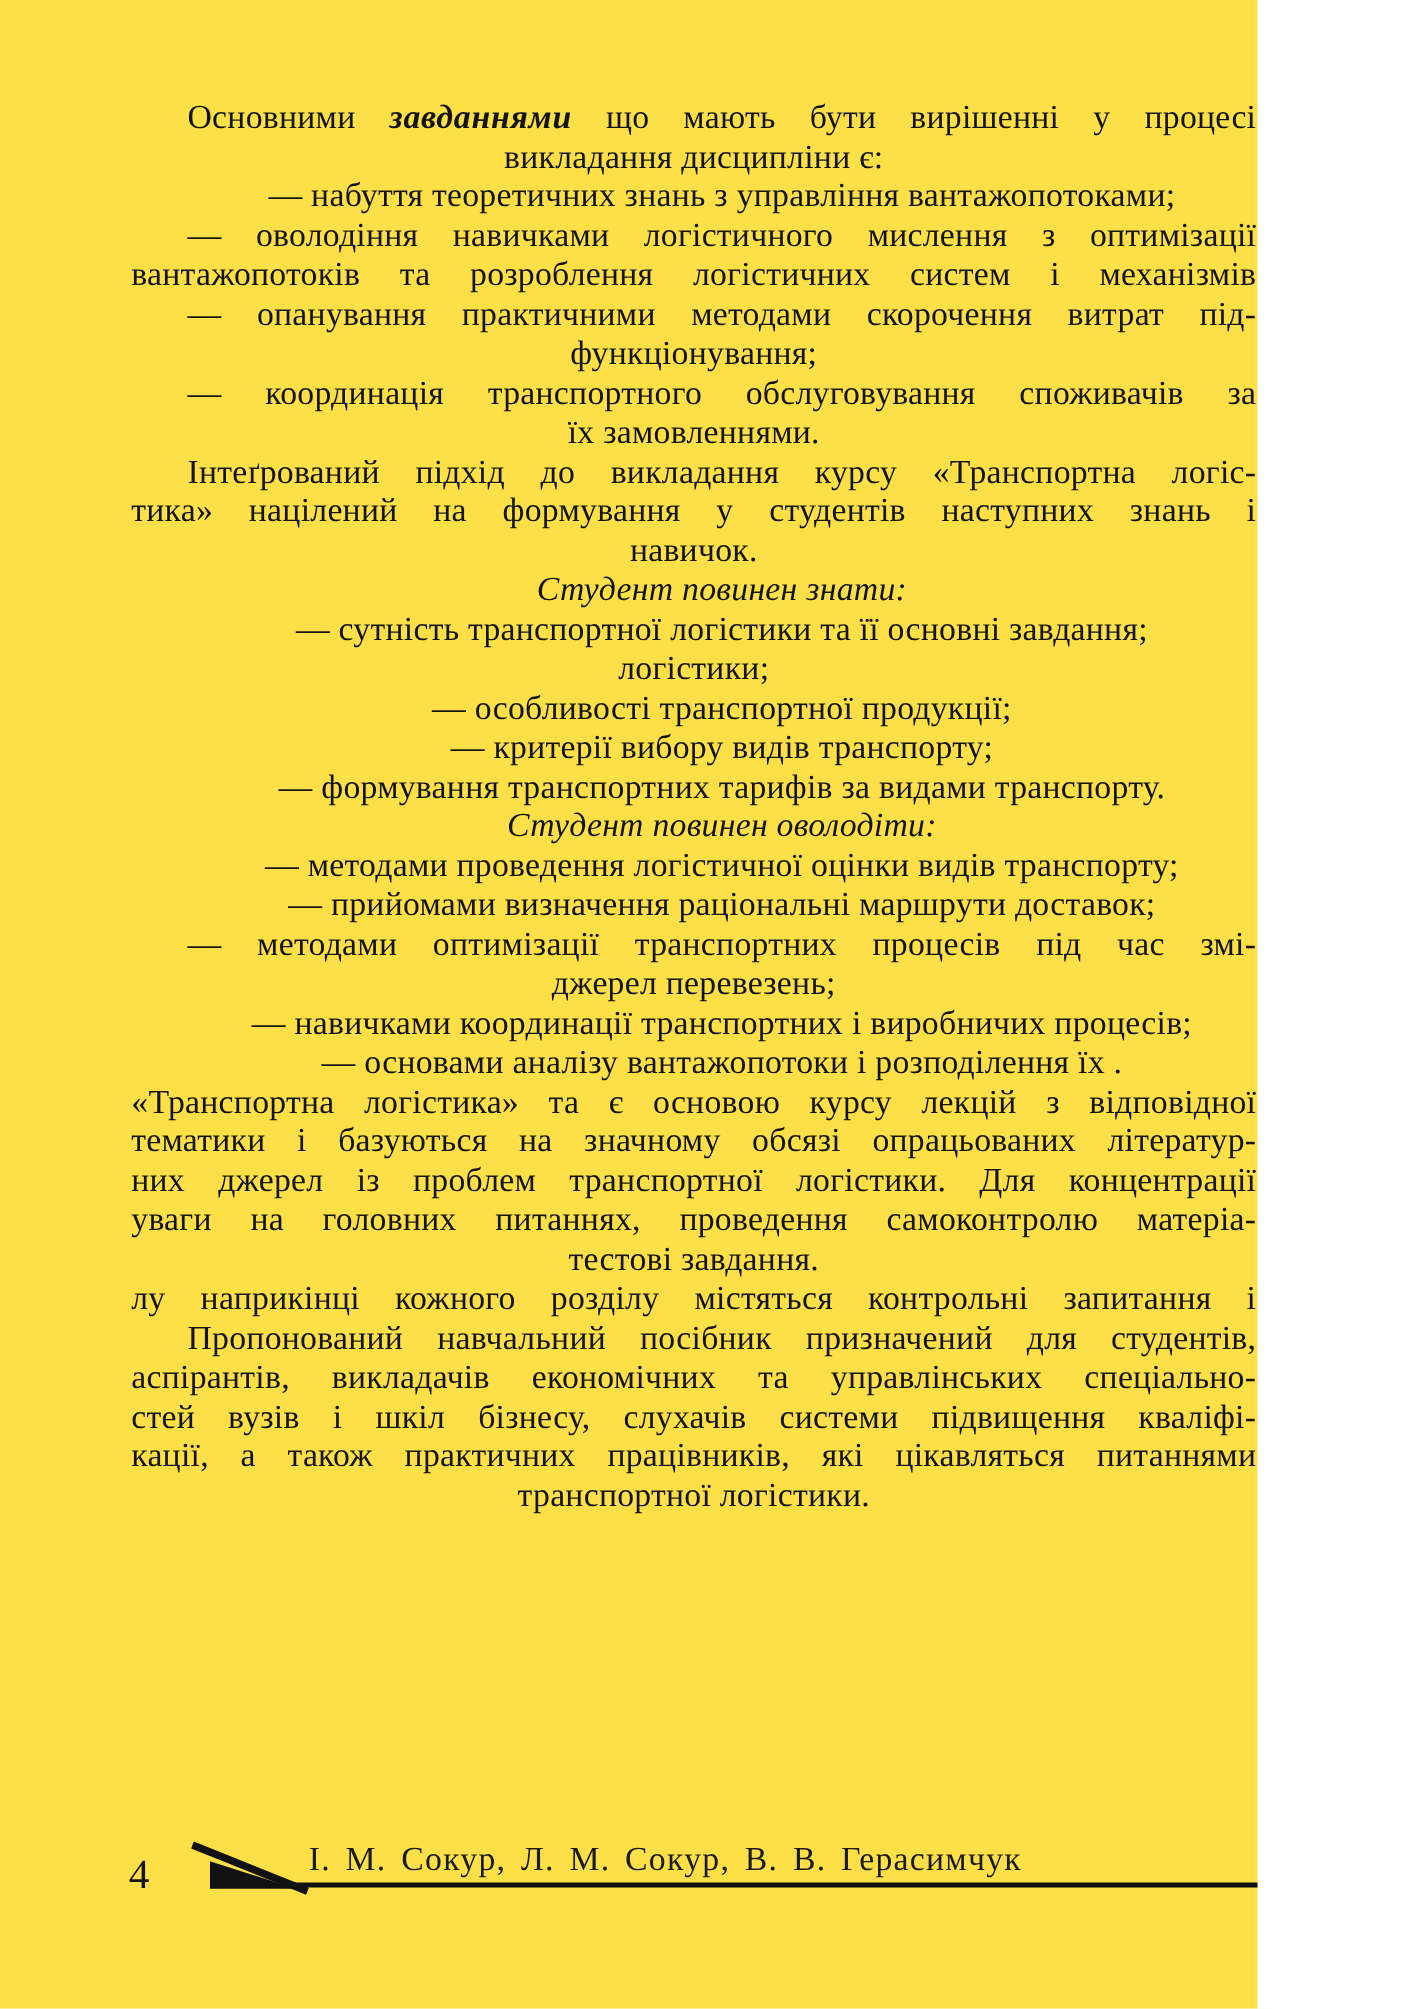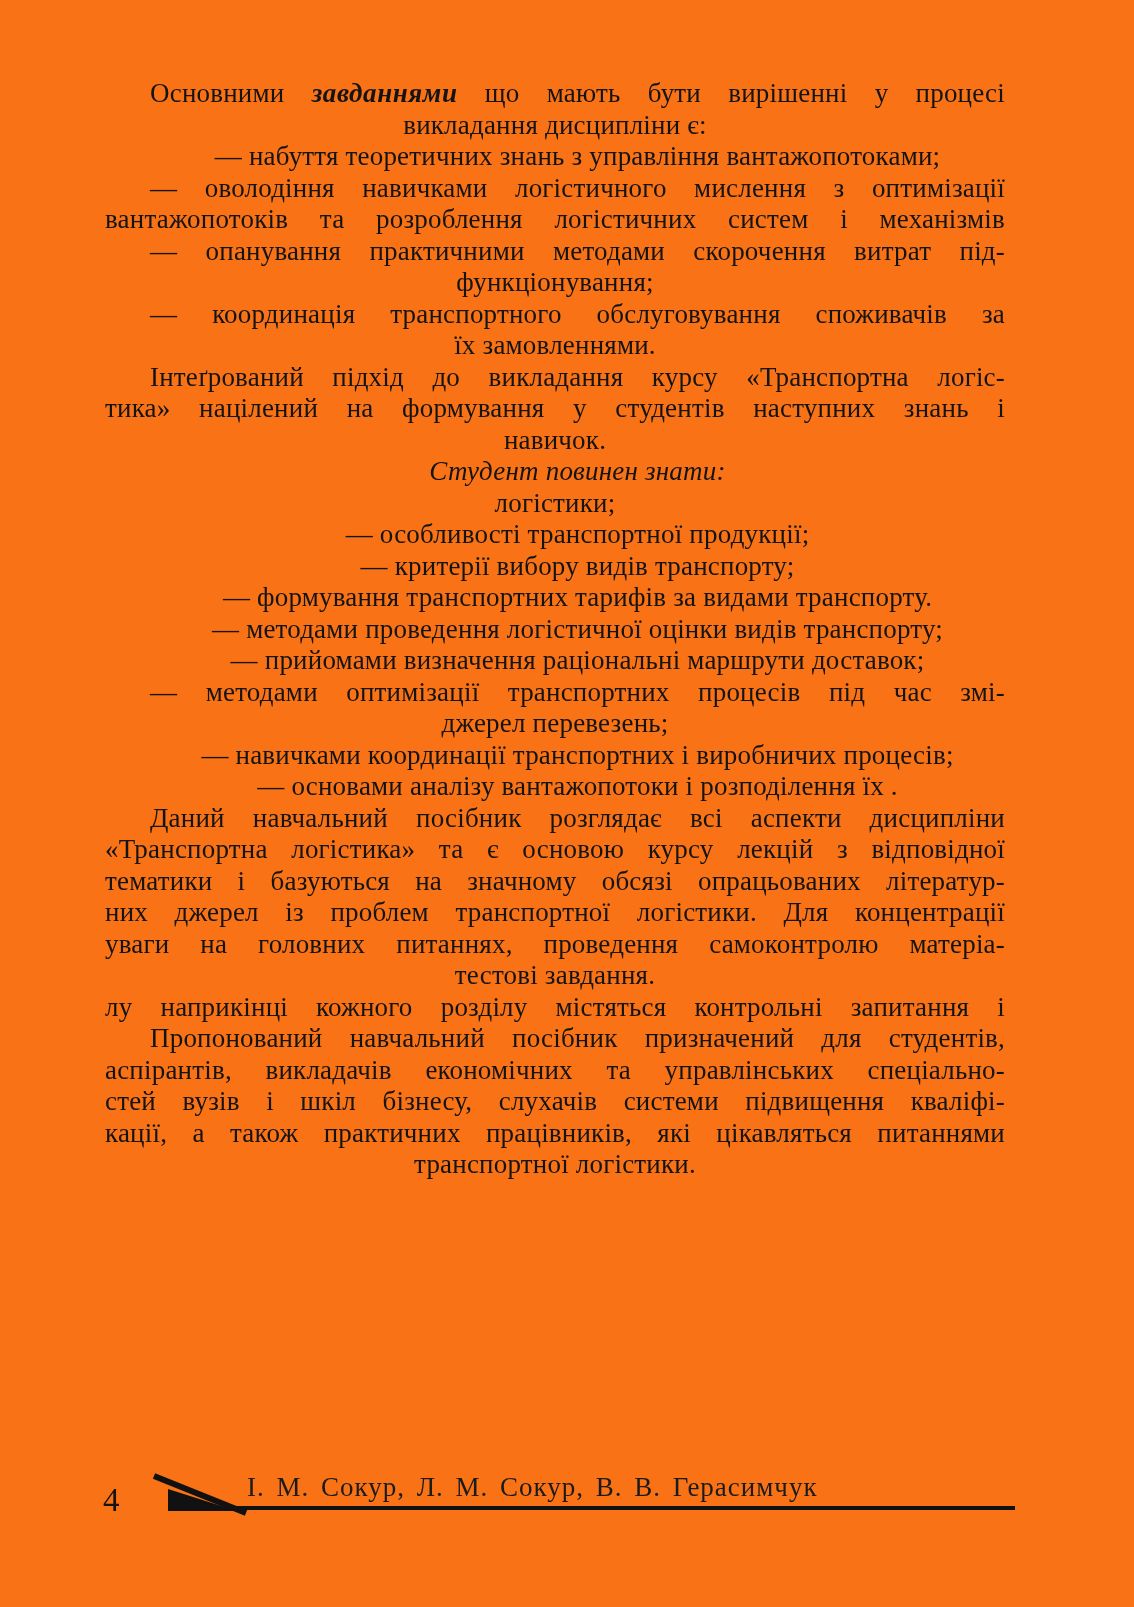--- a/index.html
+++ b/index.html
@@ -2,23 +2,23 @@
 <html lang="uk"><head>
 <meta charset="utf-8">
 <style>
   html, body {
     margin: 0;
     padding: 0;
     background: #ffffff;
   }
   .page {
     position: relative;
-    width: 1134px;
+    width: 1006px;
     height: 1607px;
-    background: #f97316;
+    background: #fde047;
     color: #141414;
     font-family: "Liberation Serif", "DejaVu Serif", serif;
     overflow: hidden;
   }
   .content {
     position: absolute;
     left: 105px;
     top: 78px;
     width: 900px;
     font-size: 27px;
@@ -77,31 +77,32 @@
       <div class="line ind jst">— оволодіння навичками логістичного мислення з оптимізації</div>
       <div class="line jst">вантажопотоків та розроблення логістичних систем і механізмів</div>
       <div class="line ind jst">— опанування практичними методами скорочення витрат під-</div>
       <div class="line">функціонування;</div>
       <div class="line ind jst">— координація транспортного обслуговування споживачів за</div>
       <div class="line">їх замовленнями.</div>
       <div class="line ind jst">Інтеґрований підхід до викладання курсу «Транспортна логіс-</div>
       <div class="line jst">тика» націлений на формування у студентів наступних знань і</div>
       <div class="line">навичок.</div>
       <div class="line ind it">Студент повинен знати:</div>
+      <div class="line ind">— сутність транспортної логістики та її основні завдання;</div>
       <div class="line">логістики;</div>
       <div class="line ind">— особливості транспортної продукції;</div>
       <div class="line ind">— критерії вибору видів транспорту;</div>
       <div class="line ind">— формування транспортних тарифів за видами транспорту.</div>
+      <div class="line ind it">Студент повинен оволодіти:</div>
       <div class="line ind">— методами проведення логістичної оцінки видів транспорту;</div>
       <div class="line ind">— прийомами визначення раціональні маршрути доставок;</div>
       <div class="line ind jst">— методами оптимізації транспортних процесів під час змі-</div>
       <div class="line">джерел перевезень;</div>
       <div class="line ind">— навичками координації транспортних і виробничих процесів;</div>
       <div class="line ind">— основами аналізу вантажопотоки і розподілення їх .</div>
-      <div class="line ind jst">Даний навчальний посібник розглядає всі аспекти дисципліни</div>
       <div class="line jst">«Транспортна логістика» та є основою курсу лекцій з відповідної</div>
       <div class="line jst">тематики і базуються на значному обсязі опрацьованих літератур-</div>
       <div class="line jst">них джерел із проблем транспортної логістики. Для концентрації</div>
       <div class="line jst">уваги на головних питаннях, проведення самоконтролю матеріа-</div>
       <div class="line">тестові завдання.</div>
       <div class="line jst">лу наприкінці кожного розділу містяться контрольні запитання і</div>
       <div class="line ind jst">Пропонований навчальний посібник призначений для студентів,</div>
       <div class="line jst">аспірантів, викладачів економічних та управлінських спеціально-</div>
       <div class="line jst">стей вузів і шкіл бізнесу, слухачів системи підвищення кваліфі-</div>
       <div class="line jst">кації, а також практичних працівників, які цікавляться питаннями</div>

